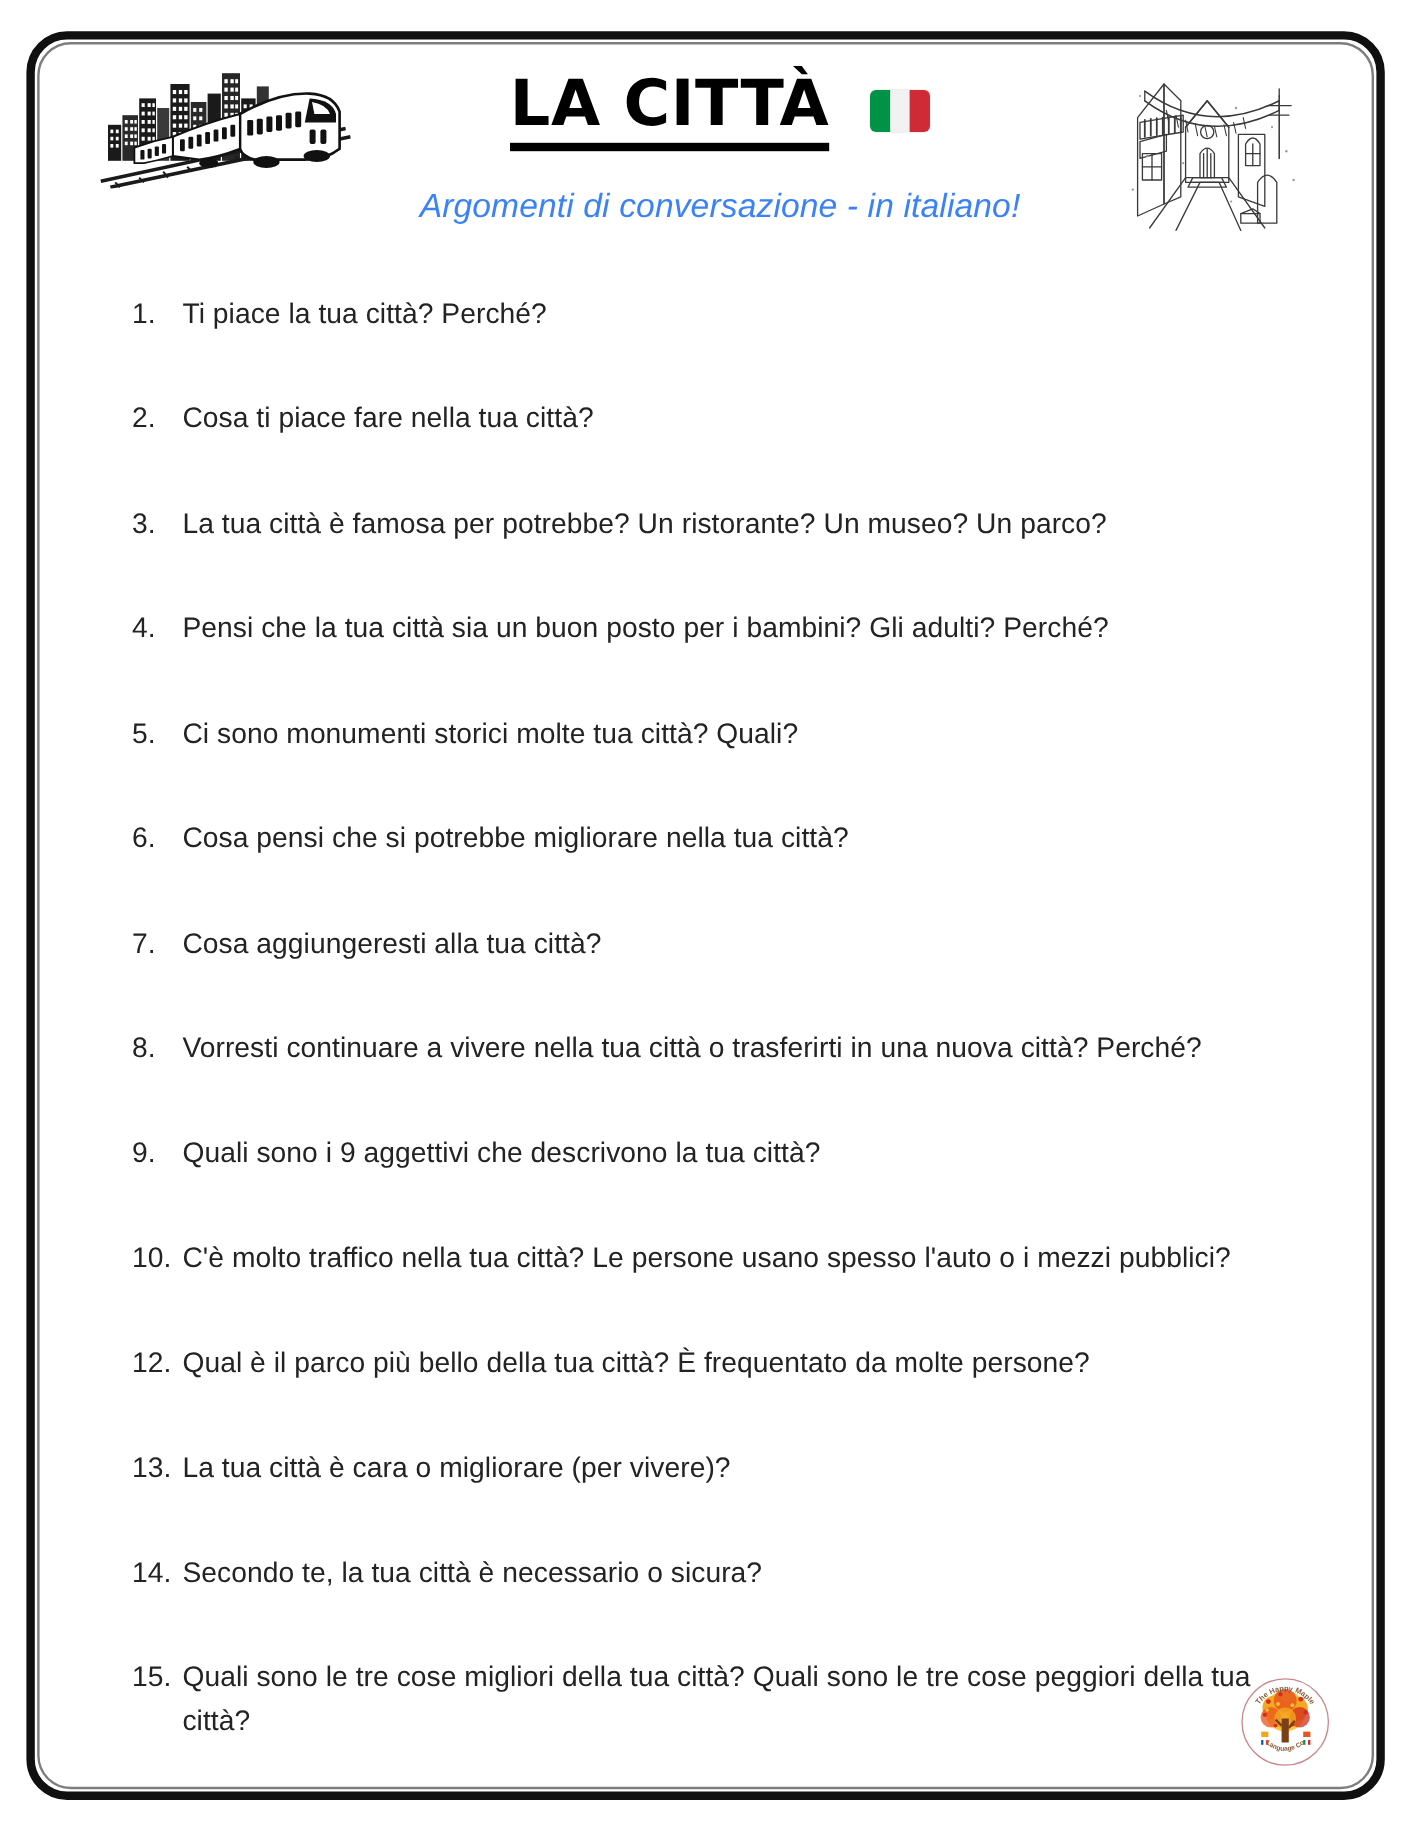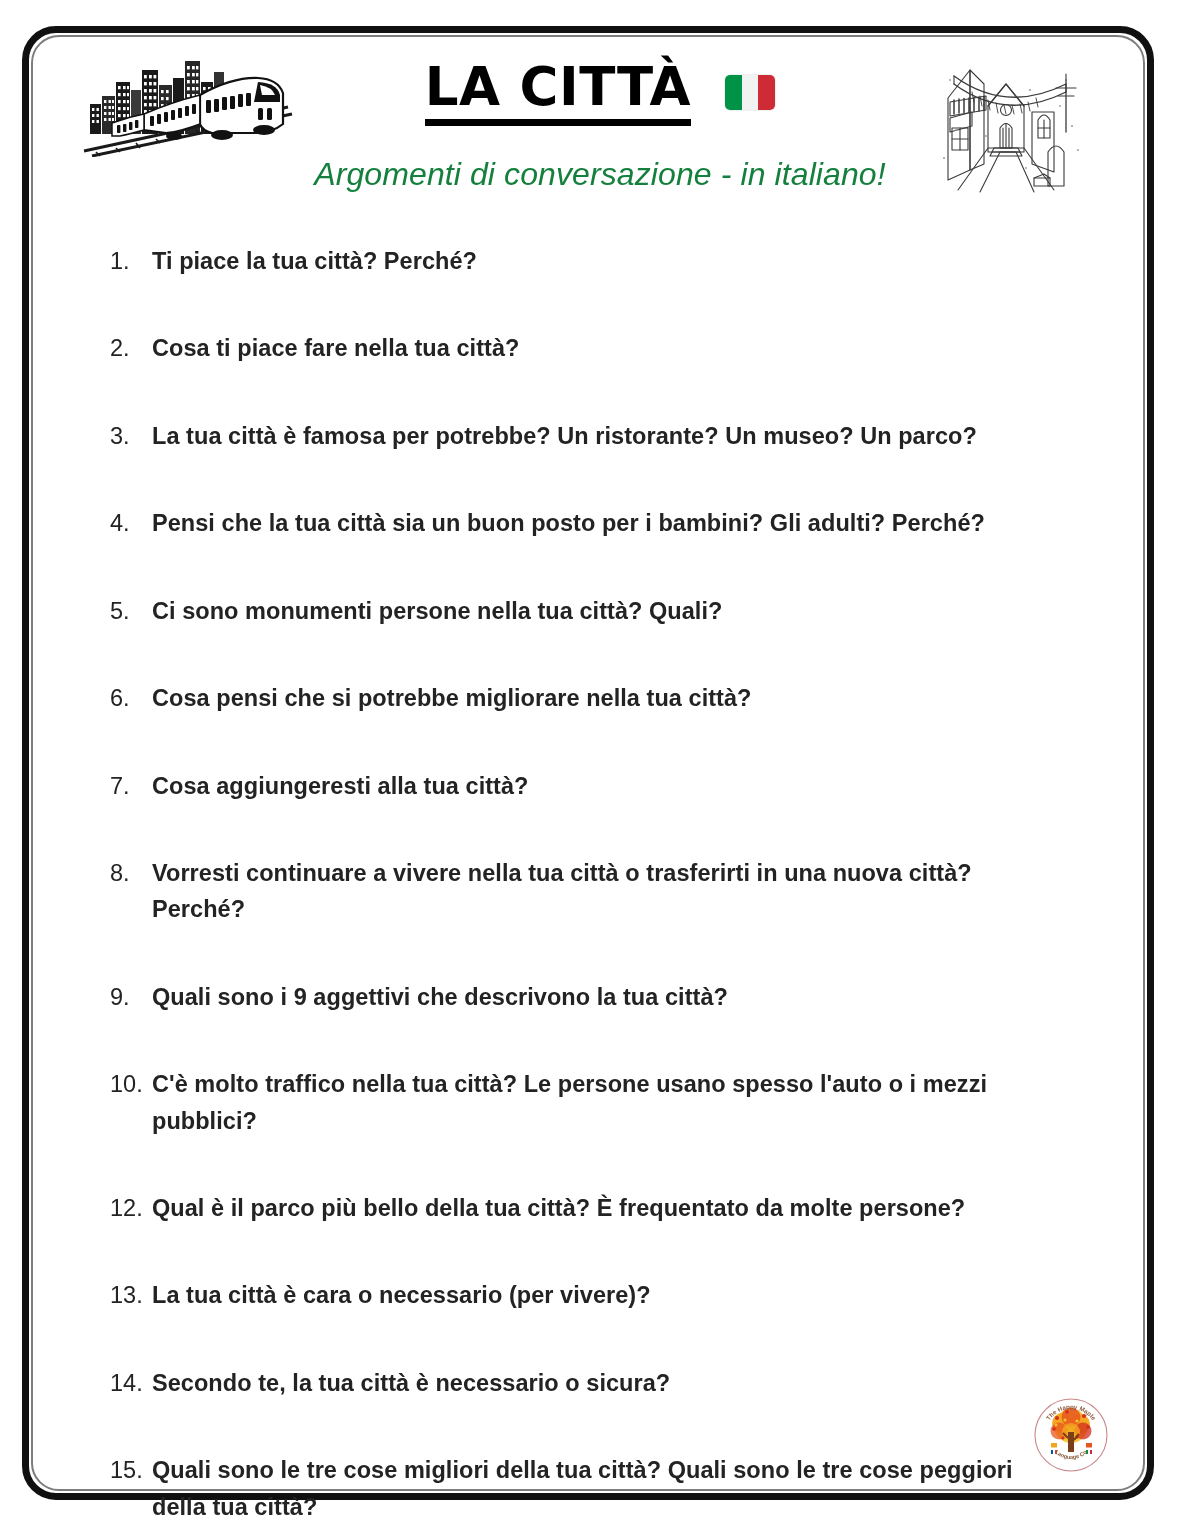--- a/index.html
+++ b/index.html
@@ -105,22 +105,22 @@
     display: flex;
     flex: 0 0 auto;
     box-shadow: 0 0 0 1px rgba(0,0,0,0.06);
   }
   .flag span { display: block; height: 100%; width: 33.334%; }
 
   .subtitle {
     margin-top: 30px;
     font-family: "Liberation Sans", sans-serif;
     font-style: italic;
-    font-size: 32px;
-    color: #15803d;
+    font-size: 28px;
+    color: #3b82f6;
     letter-spacing: 0.1px;
     white-space: nowrap;
   }
 
   
   .questions {
     position: absolute;
     left: 110px;
     top: 243px;
     width: 960px;
@@ -134,21 +134,21 @@
     line-height: 1.55;
     letter-spacing: 0.05px;
   }
   .q-item:last-child { margin-bottom: 0; }
   .q-num {
     flex: 0 0 auto;
     min-width: 40px;
     text-align: left;
     padding-right: 2px;
   }
-  .q-text { flex: 1 1 auto; font-weight: bold; }
+  .q-text { flex: 1 1 auto; }
 
   
   .logo {
     position: absolute;
     left: 1032px;
     top: 1396px;
     width: 78px;
     height: 78px;
   }
 </style>
@@ -421,21 +421,21 @@
     <div class="q-item">
       <span class="q-num">3.</span>
       <span class="q-text">La tua città è famosa per potrebbe? Un ristorante? Un museo? Un parco?</span>
     </div>
     <div class="q-item">
       <span class="q-num">4.</span>
       <span class="q-text">Pensi che la tua città sia un buon posto per i bambini? Gli adulti? Perché?</span>
     </div>
     <div class="q-item">
       <span class="q-num">5.</span>
-      <span class="q-text">Ci sono monumenti persone nella tua città? Quali?</span>
+      <span class="q-text">Ci sono monumenti storici molte tua città? Quali?</span>
     </div>
     <div class="q-item">
       <span class="q-num">6.</span>
       <span class="q-text">Cosa pensi che si potrebbe migliorare nella tua città?</span>
     </div>
     <div class="q-item">
       <span class="q-num">7.</span>
       <span class="q-text">Cosa aggiungeresti alla tua città?</span>
     </div>
     <div class="q-item">
@@ -449,21 +449,21 @@
     <div class="q-item">
       <span class="q-num">10.</span>
       <span class="q-text">C'è molto traffico nella tua città? Le persone usano spesso l'auto o i mezzi pubblici?</span>
     </div>
     <div class="q-item">
       <span class="q-num">12.</span>
       <span class="q-text">Qual è il parco più bello della tua città? È frequentato da molte persone?</span>
     </div>
     <div class="q-item">
       <span class="q-num">13.</span>
-      <span class="q-text">La tua città è cara o necessario (per vivere)?</span>
+      <span class="q-text">La tua città è cara o migliorare (per vivere)?</span>
     </div>
     <div class="q-item">
       <span class="q-num">14.</span>
       <span class="q-text">Secondo te, la tua città è necessario o sicura?</span>
     </div>
     <div class="q-item">
       <span class="q-num">15.</span>
       <span class="q-text">Quali sono le tre cose migliori della tua città? Quali sono le tre cose peggiori della tua città?</span>
     </div>
 

